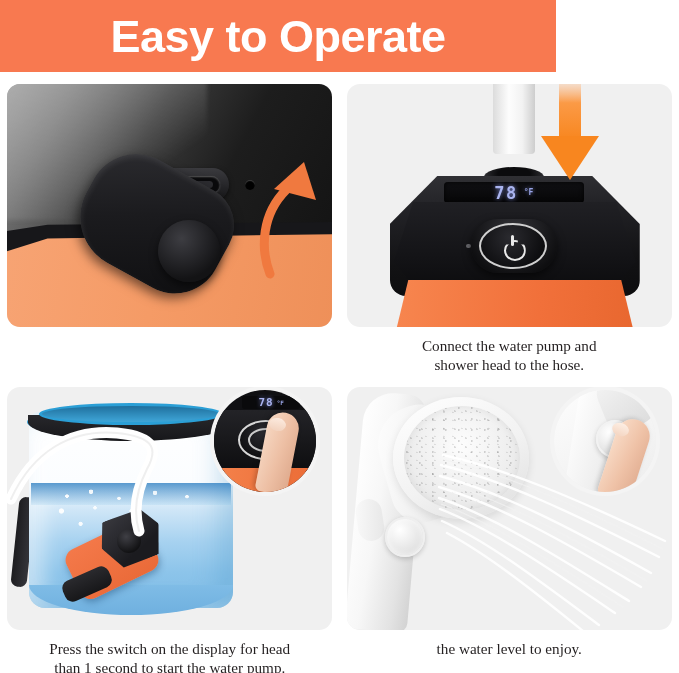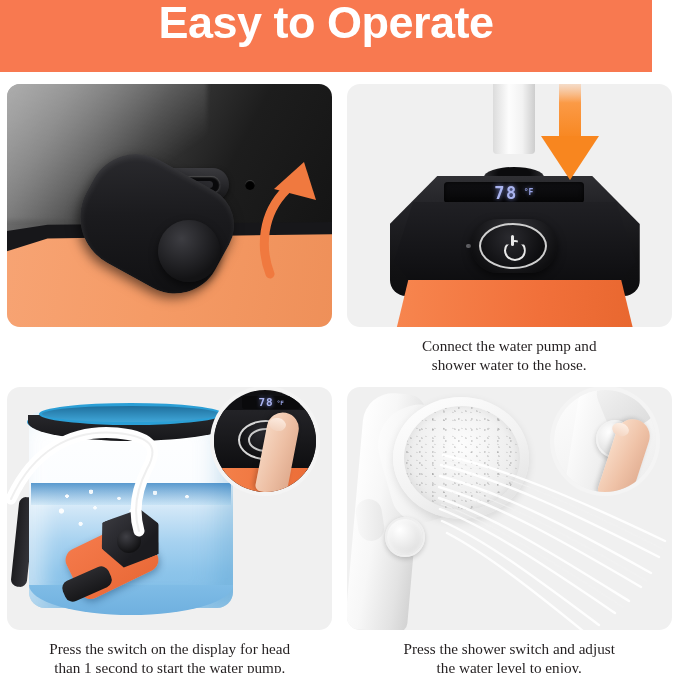--- a/index.html
+++ b/index.html
@@ -6,22 +6,22 @@
   html, body {
     width: 679px; height: 673px;
     background: #ffffff;
     font-family: "Liberation Sans", sans-serif;
     overflow: hidden;
   }
   #page { position: relative; width: 679px; height: 673px; background: #fff; }
 
   
   .banner {
-    position: absolute; left: 0; top: 0; width: 652px; height: 72px;
-    background: #f87950; display: flex; align-items: flex-start; justify-content: center;
+    position: absolute; left: 0; top: 0; width: 556px; height: 72px;
+    background: #f87950; display: flex; align-items: center; justify-content: center;
   }
   .banner-title {
     color: #ffffff; font-size: 45px; font-weight: 700; letter-spacing: -0.5px;
     line-height: 1; font-family: "Liberation Sans", sans-serif;
   }
 
   
   .grid {
     position: absolute; left: 0; top: 72px; width: 679px; height: 601px;
     display: grid; grid-template-columns: 1fr 1fr; grid-template-rows: 1fr 1fr;
@@ -414,21 +414,21 @@
               <stop offset="42%" stop-color="#fb9a46"></stop>
               <stop offset="100%" stop-color="#f8861f"></stop>
             </linearGradient>
           </defs>
           <rect x="20" y="0" width="22" height="64" fill="url(#ag)"></rect>
           <path d="M2 60 L60 60 L31 104 Z" fill="#f8861f"></path>
         </svg>
       </div>
       <div class="caption two-line">
         <div>Connect the water pump and</div>
-        <div>shower water to the hose.</div>
+        <div>shower head to the hose.</div>
       </div>
     </div>
 
     <div class="panel">
       <div class="photo">
         <div class="p3-handle-l"></div>
         <div class="p3-handle-r"></div>
         <div class="p3-bucket"></div>
         <div class="p3-basecurve"></div>
         <div class="p3-waterline"></div>
@@ -493,19 +493,18 @@
 
         <div class="p4-inset">
           <div class="p4i-body"></div>
           <div class="p4i-arm"></div>
           <div class="p4i-knob"></div>
           <div class="p4i-finger"></div>
           <div class="p4i-nail"></div>
         </div>
       </div>
       <div class="caption two-line">
-        <div>Press the shower switch and adjust</div>
         <div>the water level to enjoy.</div>
       </div>
     </div>
 
   </div>
 </div>
 
 </body></html>

